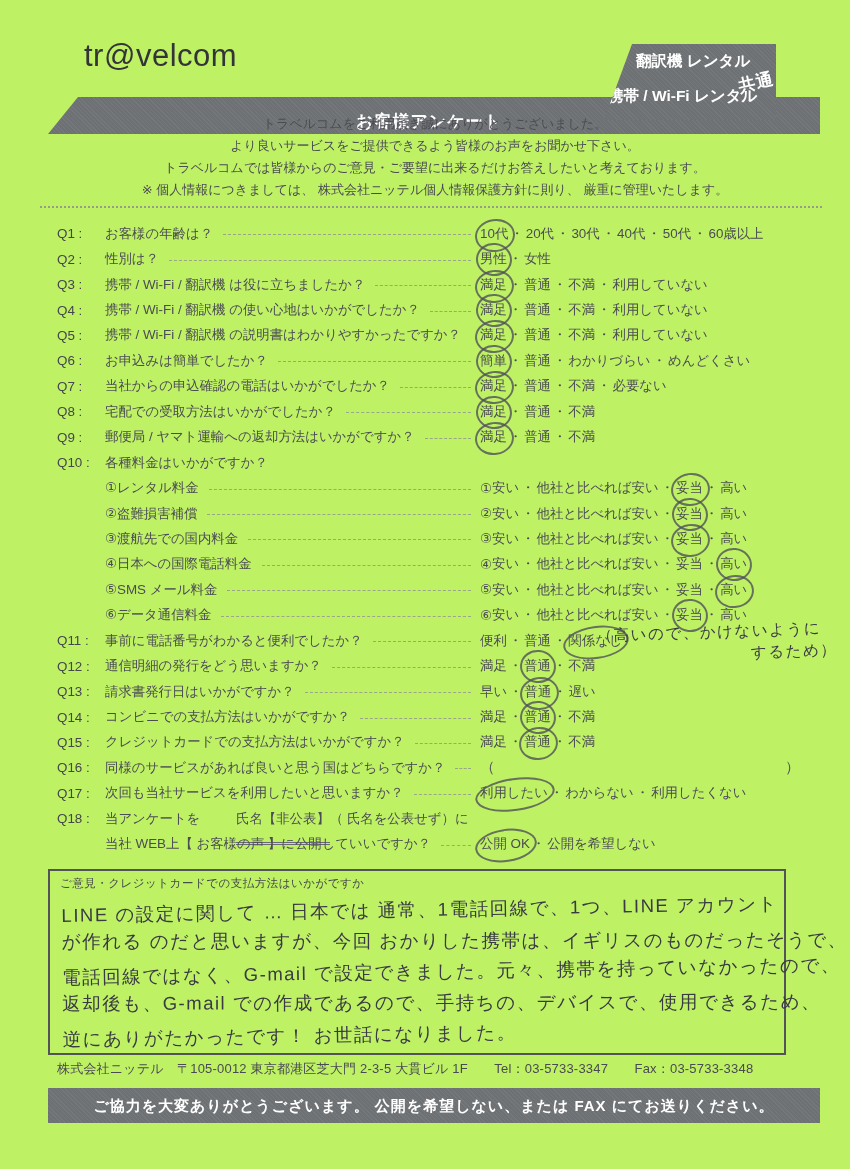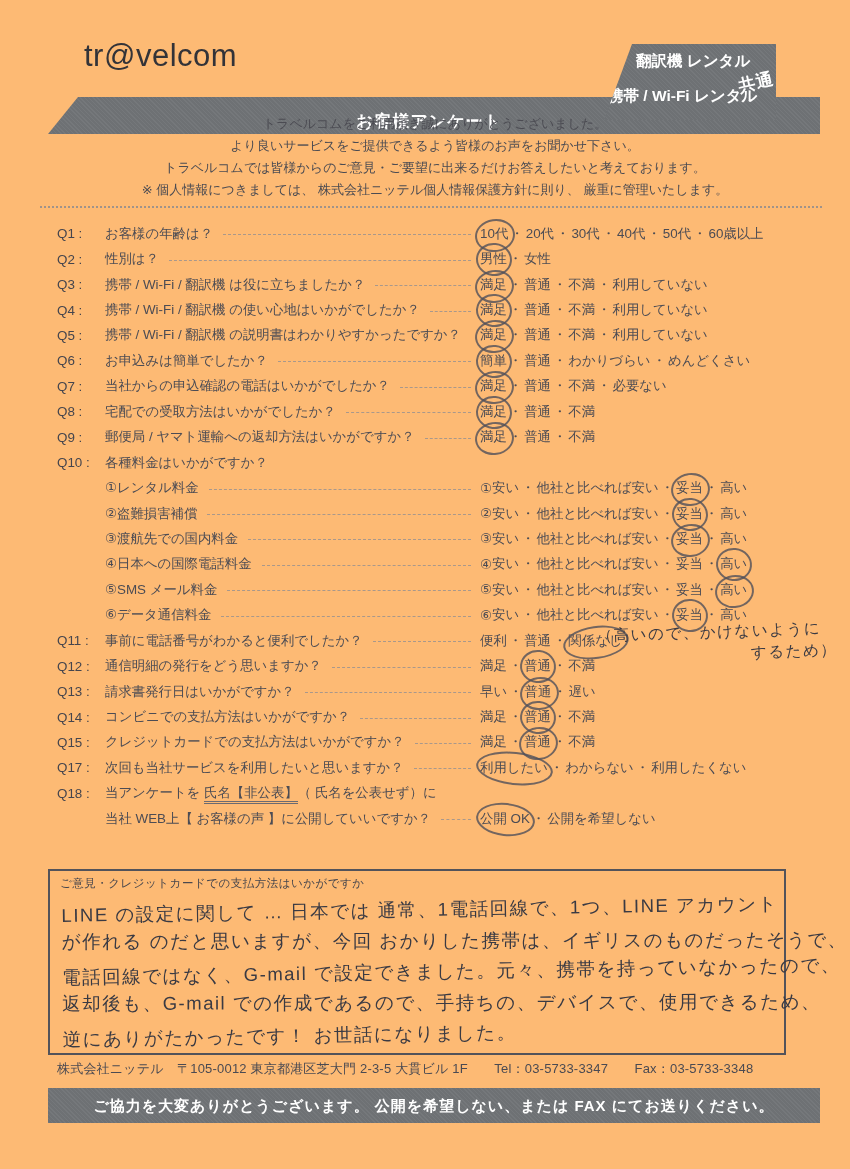--- a/index.html
+++ b/index.html
@@ -1,17 +1,17 @@
 <!DOCTYPE html>
 <html lang="ja"><head>
 <meta charset="utf-8">
 <style>
   html,body{margin:0;padding:0;}
   body{background:#e8e8e6;font-family:"Liberation Sans","DejaVu Sans",sans-serif;}
-  .page{position:relative;width:850px;height:1169px;margin:0 auto;background:#fdba74;overflow:hidden;
+  .page{position:relative;width:850px;height:1169px;margin:0 auto;background:#bef264;overflow:hidden;
         color:#4c4c54;}
   
   .logo{position:absolute;left:84px;top:38px;font-size:31px;color:#333338;letter-spacing:.5px;}
   .band{position:absolute;left:48px;top:97px;width:772px;height:37px;background:#6e7174;
         background-image:repeating-linear-gradient(45deg,rgba(255,255,255,.05) 0 1px,transparent 1px 3px);
         clip-path:polygon(30px 0,100% 0,100% 100%,0 100%);}
   .band-title{position:absolute;left:308px;top:13px;color:#fff;font-weight:bold;font-size:17px;letter-spacing:1px;}
   .badge{position:absolute;left:604px;top:44px;width:172px;height:76px;background:#6e7174;
         background-image:repeating-linear-gradient(45deg,rgba(255,255,255,.05) 0 1px,transparent 1px 3px);
         clip-path:polygon(28px 0,100% 0,100% 100%,0 100%);}
@@ -27,21 +27,21 @@
   
   .questions{position:absolute;left:57px;top:221px;width:765px;}
   .qrow{position:relative;display:flex;align-items:center;height:25.45px;font-size:13.4px;white-space:nowrap;}
   .qlabel{flex:none;width:48px;color:#45454d;}
   .qtext{flex:none;padding-right:8px;}
   .leader{flex:1;height:0;border-top:1.8px dashed #8d8d93;margin:2px 9px 0 2px;opacity:.75;}
   .answer{flex:none;width:342px;display:flex;align-items:center;}
   .answer.paren{justify-content:space-between;padding-right:22px;box-sizing:border-box;font-size:15px;color:#55555c;}
   .sepdot{margin:0 2px;}
   .opt{display:inline-block;}
-  .u{border-bottom:3px double #6a6a72;padding-bottom:1px;}
+  .u{border-bottom:3px double #6a6a72;padding-bottom:16px;margin-left:32px;}
   
   .circled{position:relative;}
   .circled::after{content:"";position:absolute;left:-5px;right:-7px;top:-6px;bottom:-9px;
         border:2px solid rgba(80,80,90,.8);border-radius:50%;transform:rotate(-8deg);}
   .qrow:nth-child(even) .circled::after{transform:rotate(6deg);left:-4px;right:-5px;top:-7px;bottom:-8px;}
   
   .hand{color:#3a3a43;letter-spacing:1.5px;}
   .note{position:absolute;left:540px;top:-8px;width:292px;font-size:15.5px;line-height:22px;
         transform:rotate(-2deg);white-space:nowrap;z-index:3;}
   .note-line2{text-align:right;padding-right:52px;}
@@ -357,20 +357,29 @@
         <span class="leader"></span>
         <div class="answer">
           <span class="opt">満足</span>
           <span class="sepdot">・</span>
           <span class="opt circled">普通</span>
           <span class="sepdot">・</span>
           <span class="opt">不満</span>
         </div>
       </div>
       <div class="qrow">
+        <span class="qlabel">Q16 :</span>
+        <span class="qtext">同様のサービスがあれば良いと思う国はどちらですか？</span>
+        <span class="leader"></span>
+        <div class="answer paren">
+          <span>（</span>
+          <span>）</span>
+        </div>
+      </div>
+      <div class="qrow">
         <span class="qlabel">Q17 :</span>
         <span class="qtext">次回も当社サービスを利用したいと思いますか？</span>
         <span class="leader"></span>
         <div class="answer">
           <span class="opt circled">利用したい</span>
           <span class="sepdot">・</span>
           <span class="opt">わからない</span>
           <span class="sepdot">・</span>
           <span class="opt">利用したくない</span>
         </div>

